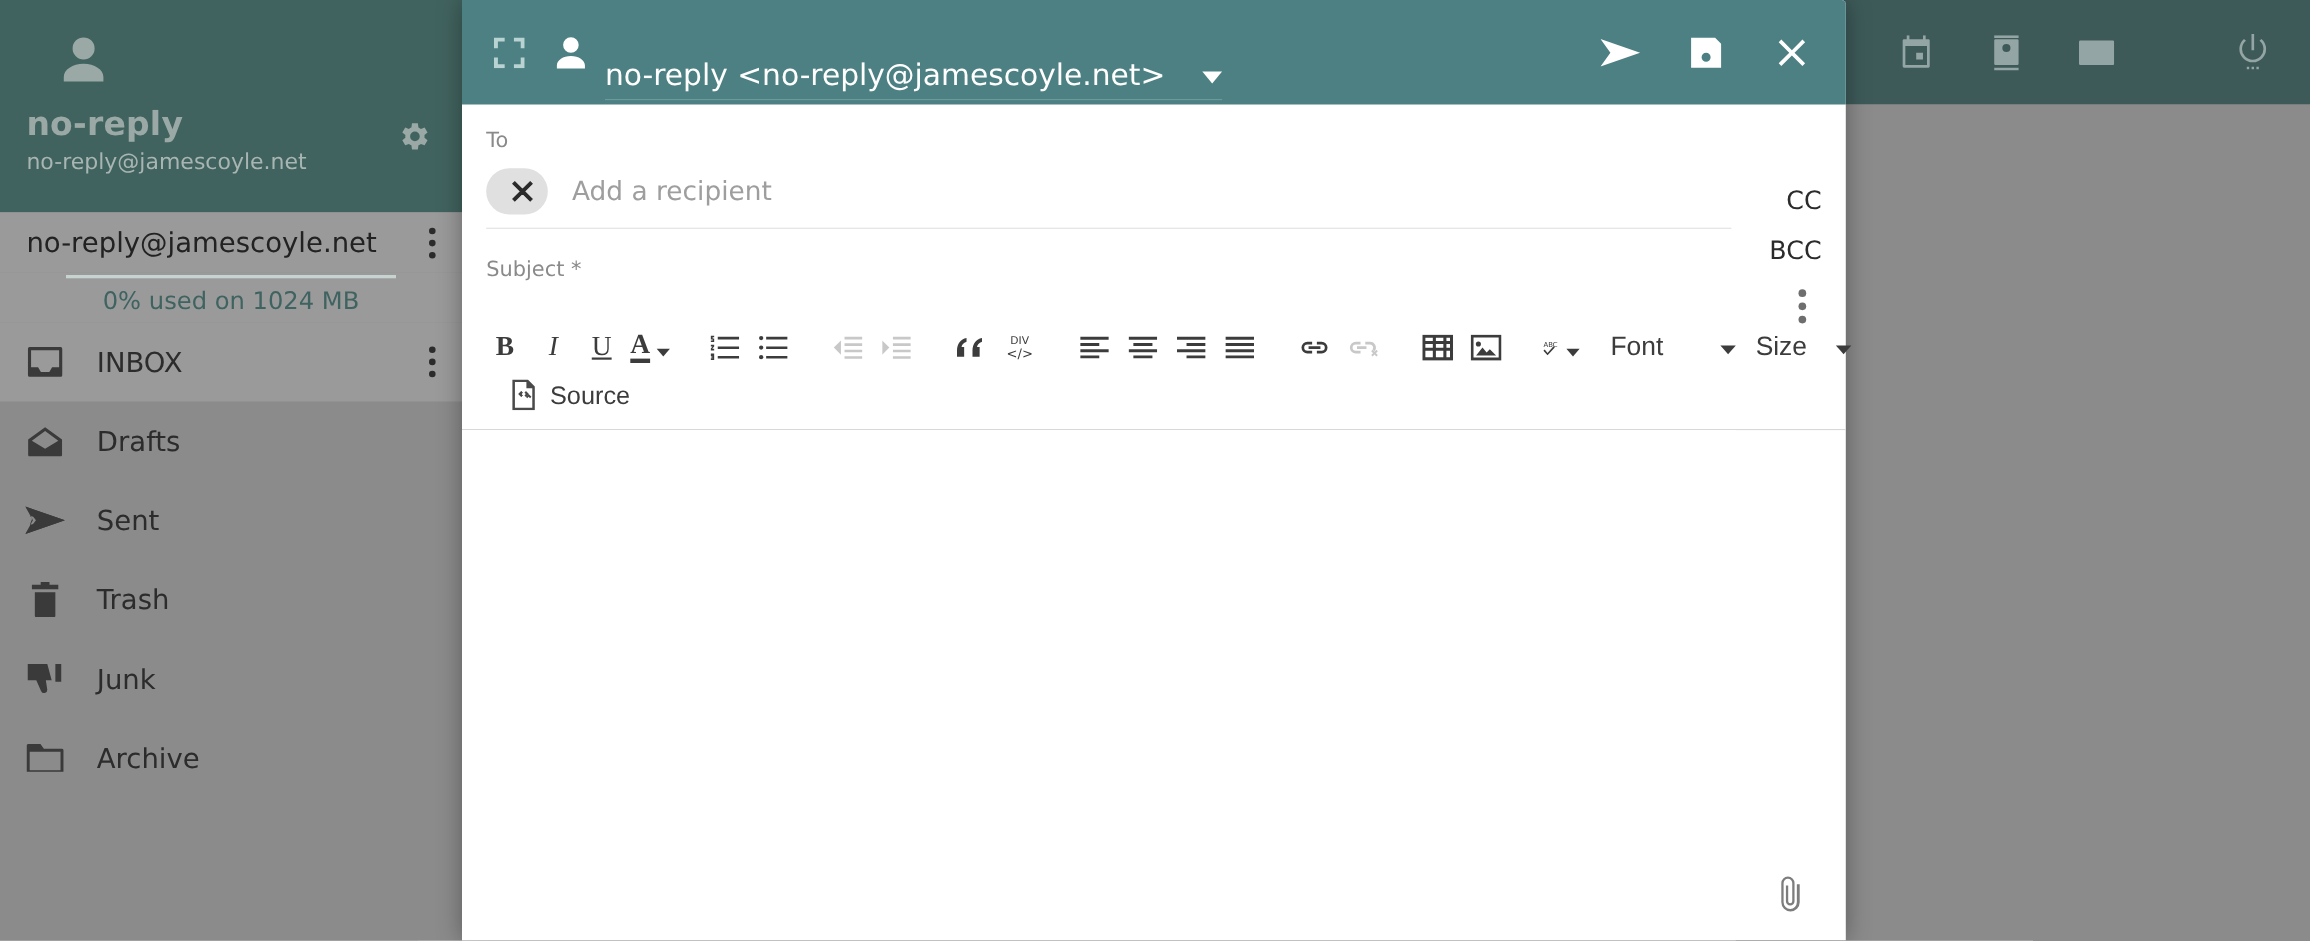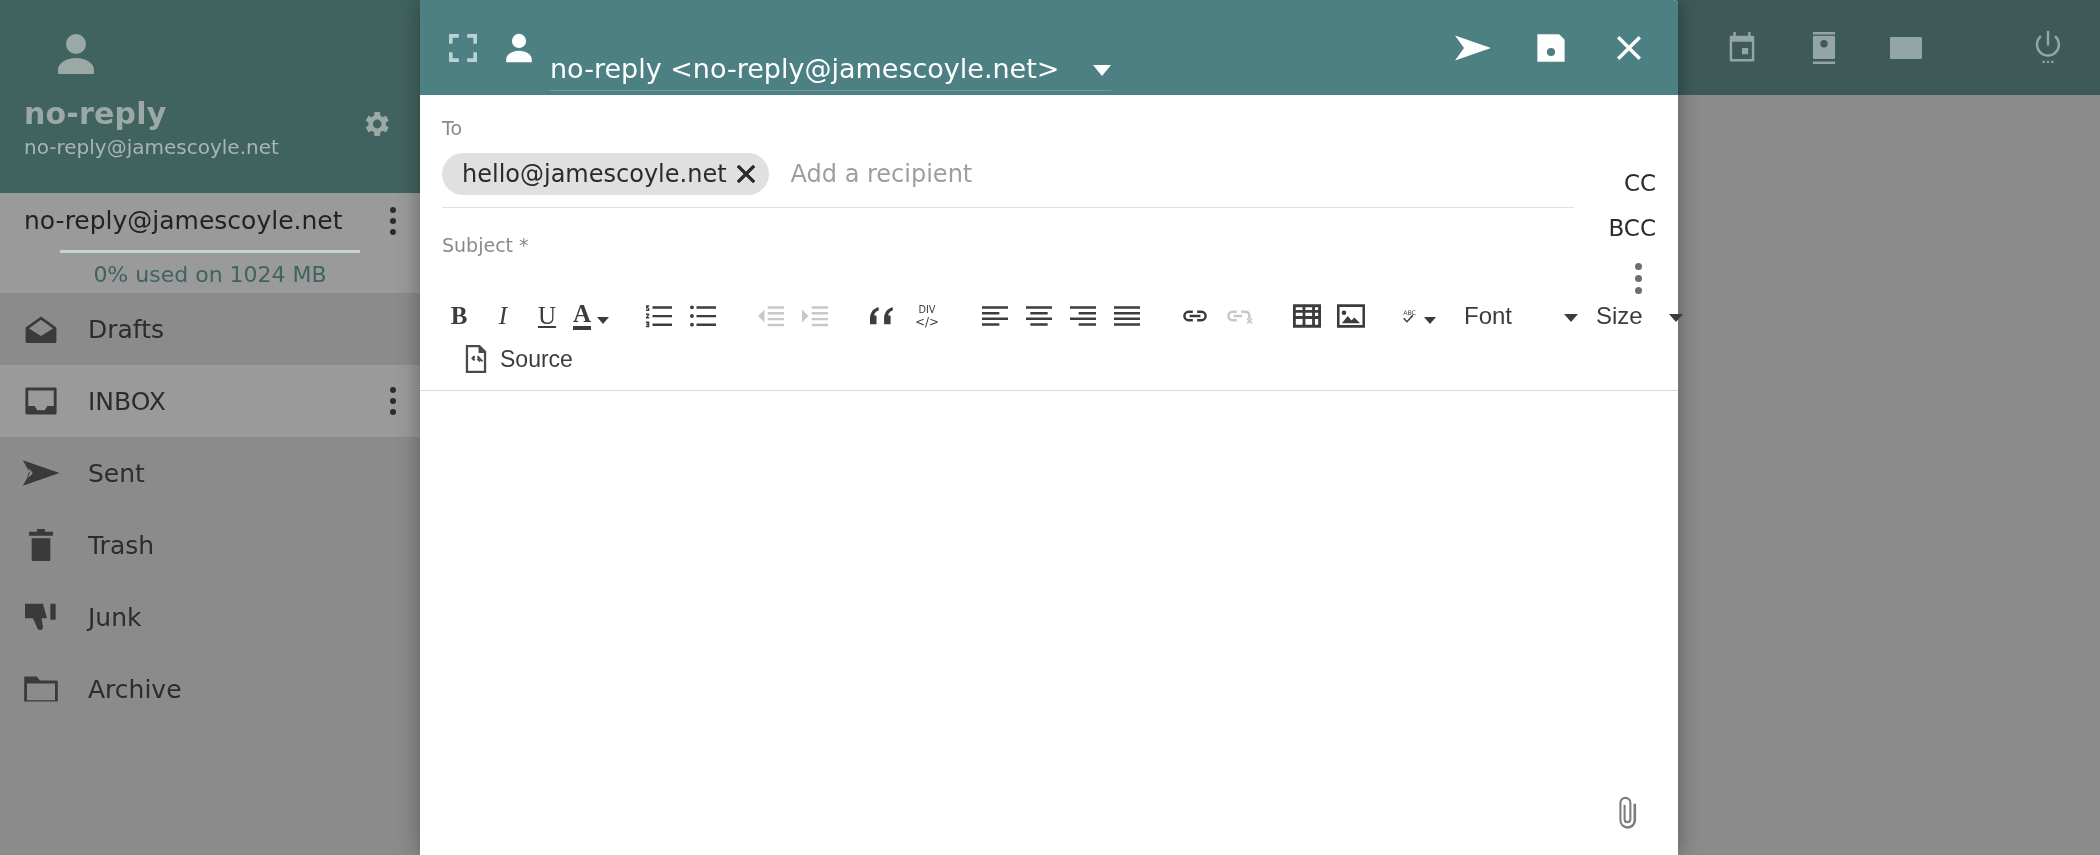--- a/index.html
+++ b/index.html
@@ -240,43 +240,43 @@
           <i></i>
         </div>
     </div>
 
     <div class="quota-wrap">
       <div class="quota-bar"></div>
       <div class="quota-text">0% used on 1024 MB</div>
     </div>
 
     <div class="folders">
-      <div class="folder">
-        <span class="fi">
-          <svg width="34" height="28" viewBox="0 0 24 20">
-              <path d="M12 1L1 9v10a1 1 0 001 1h20a1 1 0 001-1V9L12 1zm0 2.4l8.6 6.3L12 15 3.4 9.7 12 3.4z"></path>
-            </svg>
-        </span>
-        <span class="flabel">Drafts</span>
-      </div>
       <div class="folder active">
         <span class="fi">
           <svg width="34" height="30" viewBox="0 0 24 21">
               <path d="M2 1h20a1 1 0 011 1v17a1 1 0 01-1 1H2a1 1 0 01-1-1V2a1 1 0 011-1zm1 2v11h4.5l1.8 3h5.4l1.8-3H21V3H3z"></path>
             </svg>
         </span>
         <span class="flabel">INBOX</span>
         <span class="kebab">
             <i></i>
             <i></i>
             <i></i>
           </span>
       </div>
       <div class="folder">
         <span class="fi">
+          <svg width="34" height="28" viewBox="0 0 24 20">
+              <path d="M12 1L1 9v10a1 1 0 001 1h20a1 1 0 001-1V9L12 1zm0 2.4l8.6 6.3L12 15 3.4 9.7 12 3.4z"></path>
+            </svg>
+        </span>
+        <span class="flabel">Drafts</span>
+      </div>
+      <div class="folder">
+        <span class="fi">
           <svg width="36" height="26" viewBox="0 0 26 18">
               <path d="M0 0l26 9L0 18l5-9L0 0zm4.6 7.6L3 11.9 19 9 3 6.1l1.6 1.5z"></path>
               <path d="M0 0l26 9-26 9 7-9z"></path>
             </svg>
         </span>
         <span class="flabel">Sent</span>
       </div>
       <div class="folder">
         <span class="fi">
           <svg width="28" height="32" viewBox="0 0 20 24">
@@ -343,21 +343,20 @@
       </div>
     </div>
 
     <div class="c-body">
       <div class="c-main">
 
         <div class="field-to">
           <div class="lbl-small">To</div>
           <div class="to-row">
             <span class="chip">
-              <span>hello@jamescoyle.net</span>
               <span class="chip-x">
                 <svg width="24" height="24" viewBox="0 0 24 24">
                     <path fill="#2b2b2b" d="M3.2 5L5 3.2l7 7 7-7L20.8 5l-7 7 7 7-1.8 1.8-7-7-7 7L3.2 19l7-7-7-7z"></path>
                   </svg>
               </span>
             </span>
             <span class="to-placeholder">Add a recipient</span>
           </div>
         </div>
 

